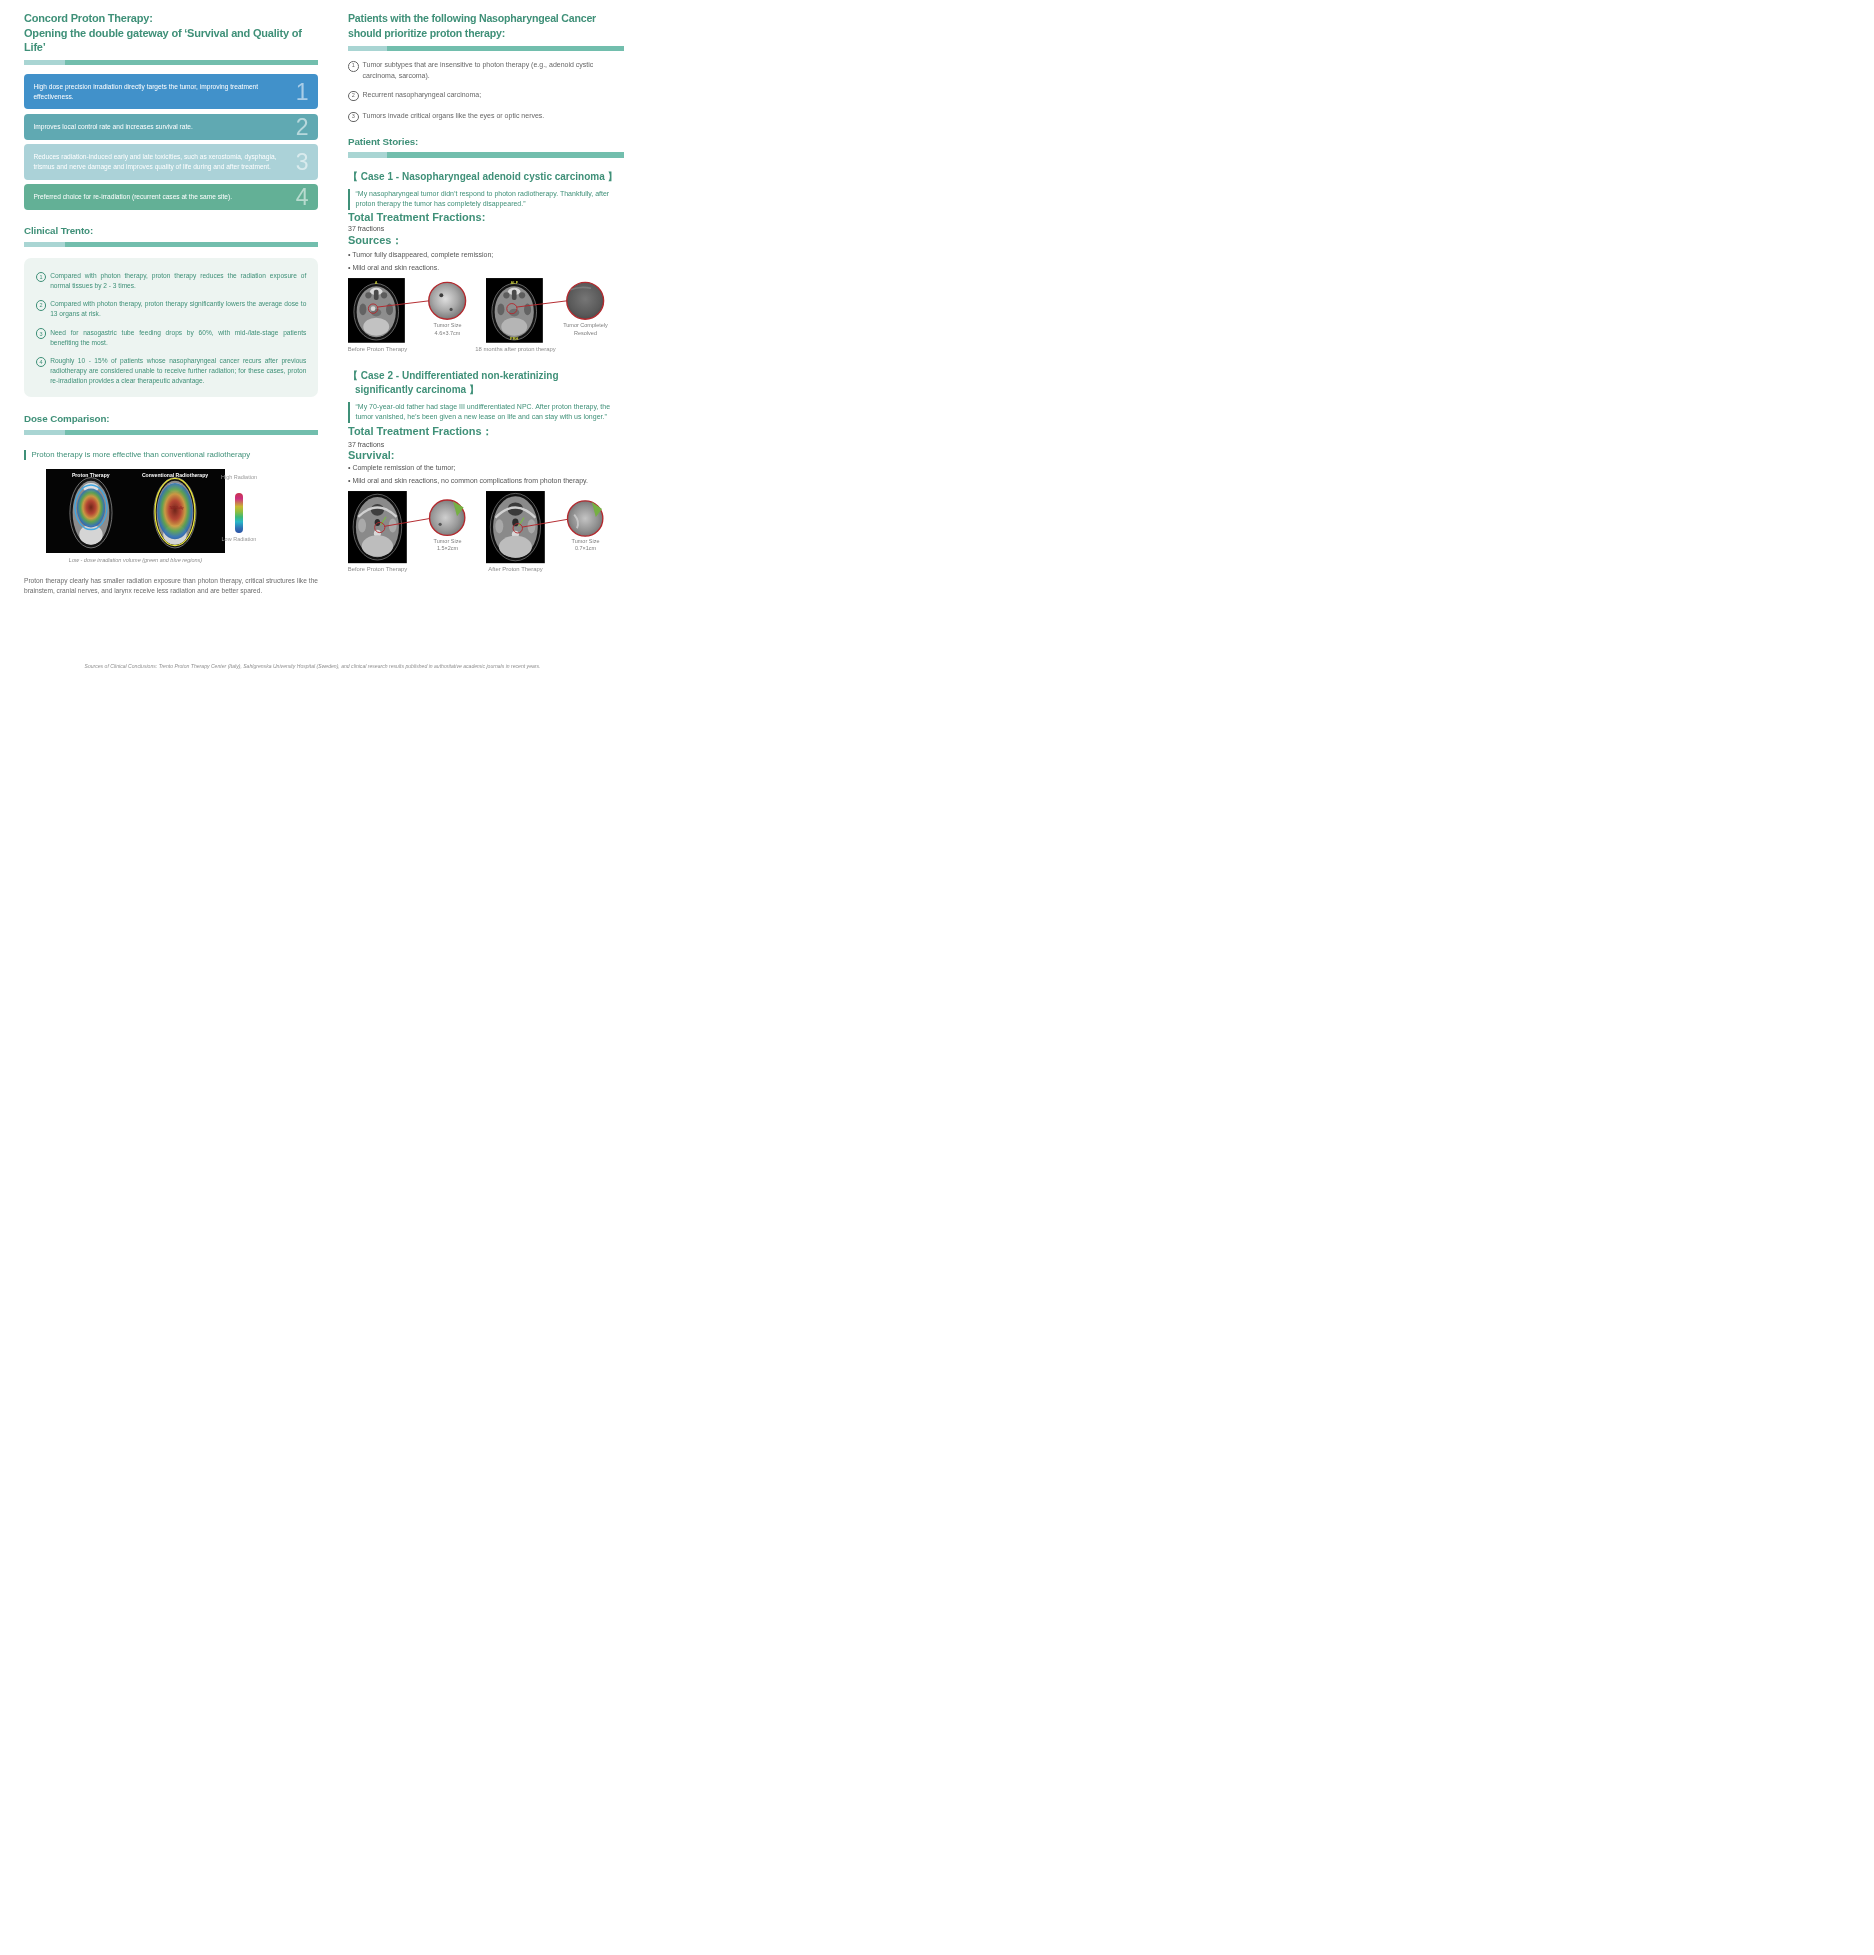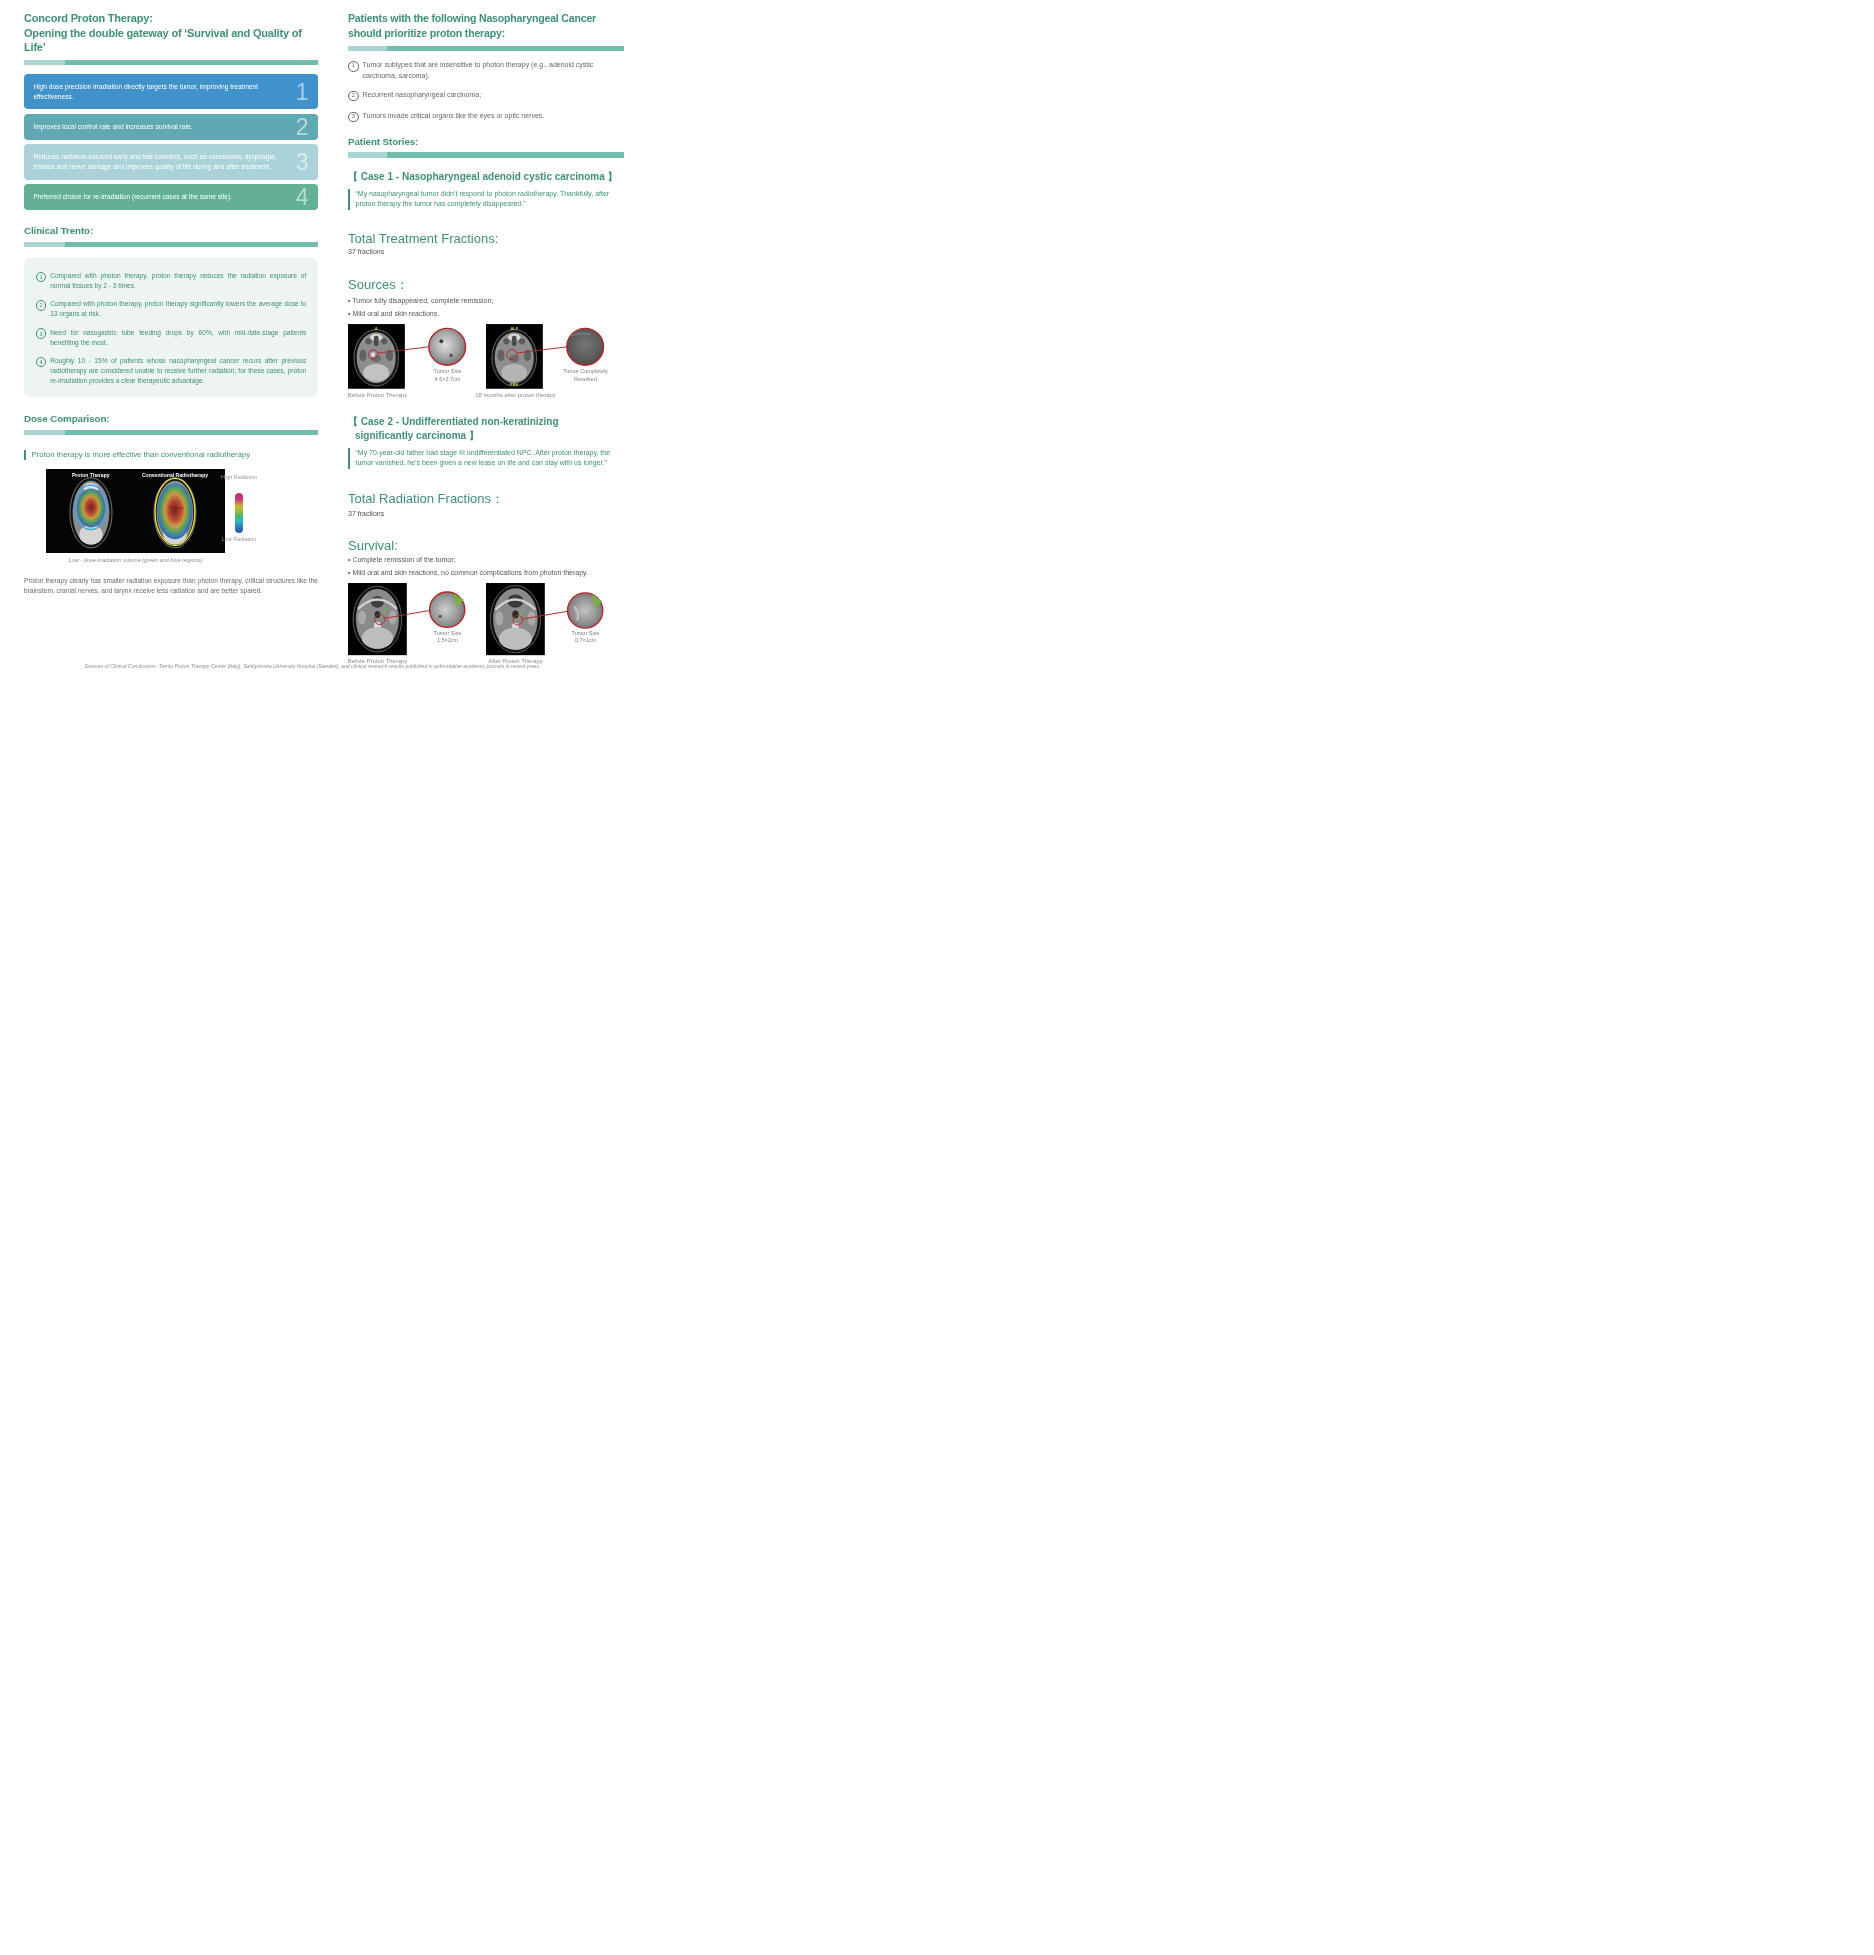--- a/index.html
+++ b/index.html
@@ -50,21 +50,21 @@
      background:linear-gradient(180deg,#c8354d 0%,#cc2f7e 14%,#c8b832 34%,#8fbe3f 47%,#3cb878 60%,#29b7c8 72%,#2f6fb5 88%,#2d53a5 100%);}
   .legend-label{position:absolute;left:180px;width:70px;text-align:center;color:#9a9a9a;font-size:5.5px;}
   .legend-label.hi{top:4.7px;} .legend-label.lo{top:67px;}
   .fig-caption{position:absolute;left:22px;top:88px;width:179px;text-align:center;
                color:#8c8c8c;font-size:5.5px;font-style:italic;}
   .dose-paragraph{margin-top:4.7px;color:#6b6b6b;font-size:6.6px;line-height:1.55;text-align:justify;}
 
   .case-title{color:#3f9078;font-size:10px;font-weight:bold;line-height:1.4;margin-top:12.5px;}
   .quote{margin-top:4.7px;border-left:2px solid #3f9078;padding-left:5.5px;
          color:#3f9078;font-size:7px;line-height:1.5;}
-  .sub-label{color:#3f9078;font-size:13px;font-weight:normal;margin-top:21px;}
+  .sub-label{color:#3f9078;font-size:11px;font-weight:bold;margin-top:1px;}
   .plain-value{color:#4f4f4f;font-size:7px;margin-top:2.3px;}
   .bullet{color:#555555;font-size:7px;line-height:1.45;margin-top:2.3px;}
 
   .scan-row{display:flex;margin-top:5.5px;}
   .scan-unit{position:relative;flex:0 0 auto;}
   .scan-unit.r1{width:138px;height:78px;}
   .scan-unit.r2{width:138px;height:85px;}
   .mag-label{position:absolute;left:62px;width:75px;text-align:center;
              color:#7d7d7d;font-size:5.5px;line-height:1.3;}
   .mag-label.r1{top:44px;}
@@ -300,21 +300,21 @@
         </div>
         <div class="scan-caption r1">18 months after proton therapy</div>
       </div>
     </div>
 
     <div class="case-title">
       <div>【 Case 2 - Undifferentiated non-keratinizing</div>
       <div style="padding-left:7px;">significantly carcinoma 】</div>
     </div>
     <div class="quote">“My 70-year-old father had stage III undifferentiated NPC. After proton therapy, the tumor vanished, he’s been given a new lease on life and can stay with us longer.”</div>
-    <div class="sub-label">Total Radiation Fractions：</div>
+    <div class="sub-label">Total Treatment Fractions：</div>
     <div class="plain-value">37 fractions</div>
     <div class="sub-label">Survival:</div>
     <div class="bullet">• Complete remission of the tumor;</div>
     <div class="bullet">• Mild oral and skin reactions, no common complications from photon therapy.</div>
 
     <div class="scan-row">
 
       <div class="scan-unit r2">
         <svg width="138" height="73" viewBox="0 0 352 186">
           <defs>

